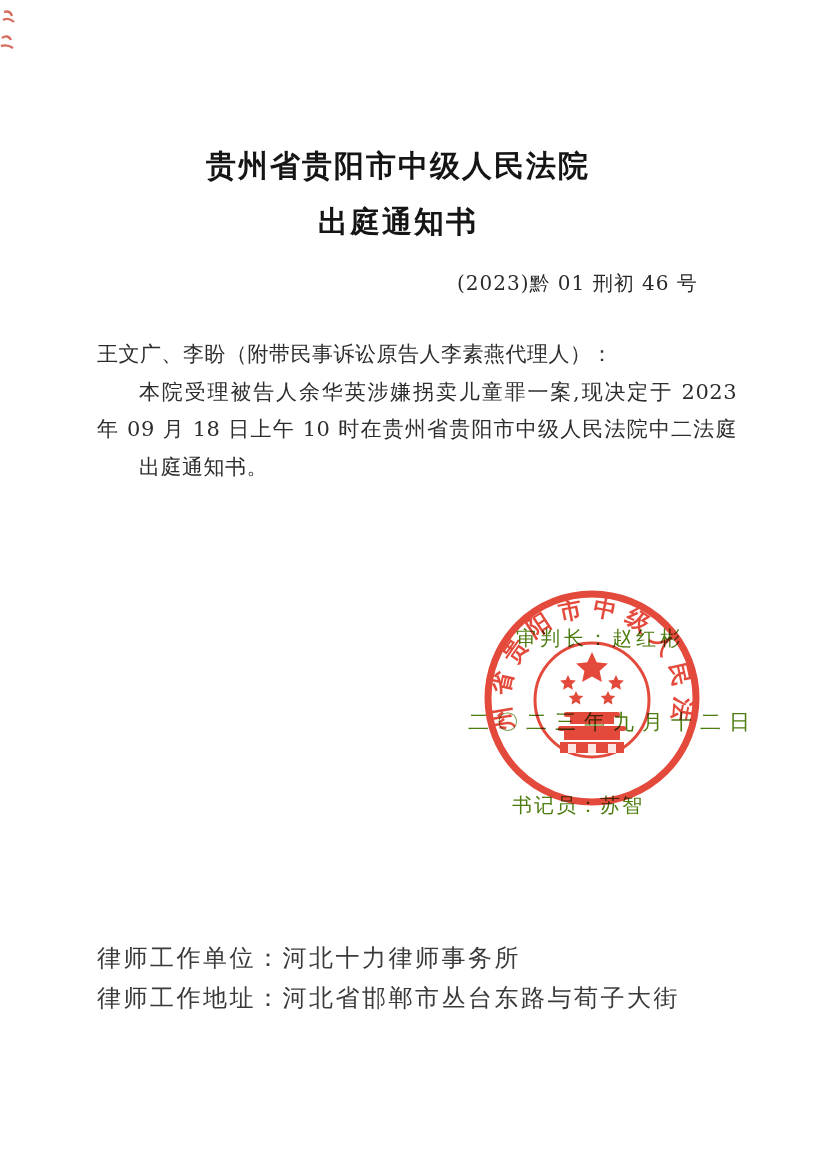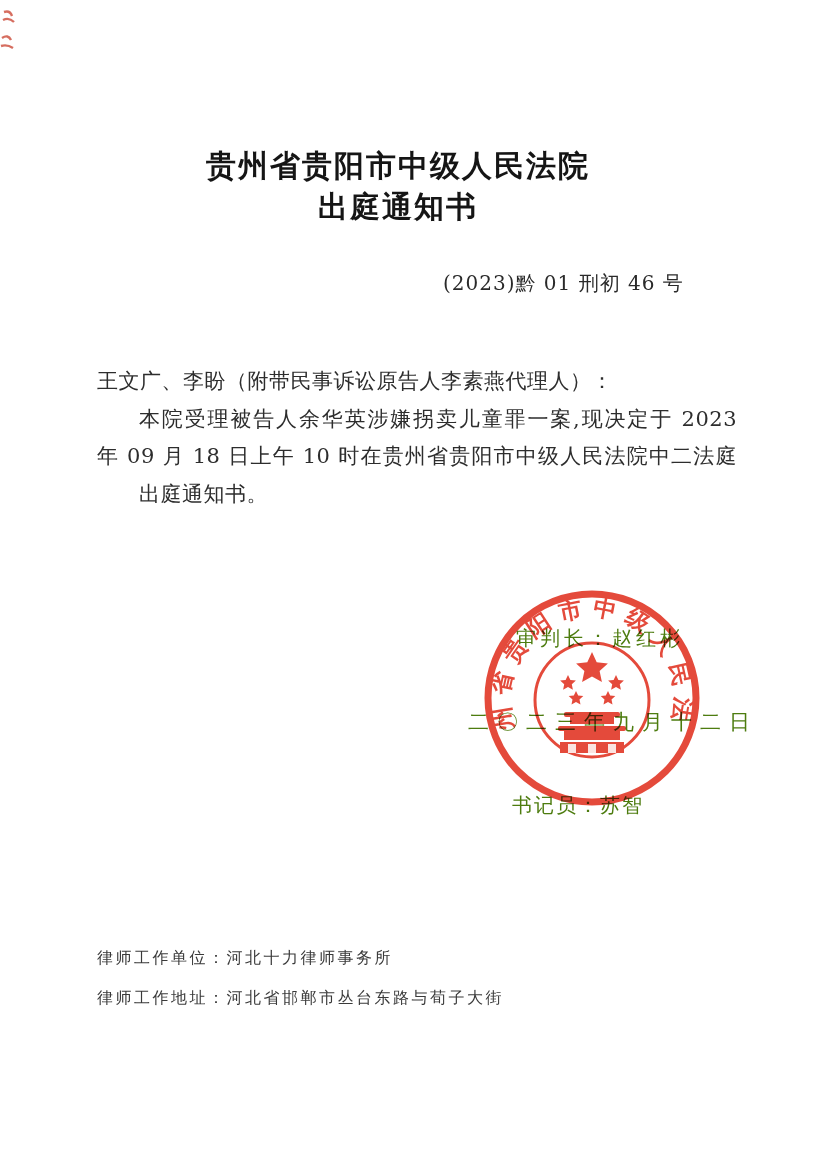--- a/index.html
+++ b/index.html
@@ -12,50 +12,49 @@
     color:#2e2e2e;
   }
   .title-block{
     position:absolute;left:0;top:146px;width:796px;
     text-align:center;
   }
   .title-line{
     font-size:30px;font-weight:bold;color:#151515;
     letter-spacing:2px;line-height:40px;
   }
-  .title-line.second{margin-top:1px;}
+  .title-line.second{margin-top:16px;}
   .case-number{
-    position:absolute;left:443px;top:270px;
+    position:absolute;left:457px;top:270px;
     font-size:20px;color:#2a2a2a;letter-spacing:1px;
     white-space:nowrap;
   }
   .body-block{
     position:absolute;left:97px;top:336px;width:640px;
     font-size:21px;line-height:37.5px;color:#2d2d2d;
     letter-spacing:0.5px;
-    margin-top:27px;
   }
   .body-line{white-space:nowrap;}
   .body-line.indent{text-indent:2em;}
   .body-line.fill{
     white-space:normal;
     text-align:justify;
     text-align-last:justify;
   }
   .sig{position:absolute;white-space:nowrap;color:#4d7c0f;}
   .sig.judge{left:516px;top:625px;font-size:20px;letter-spacing:4px;}
   .sig.date{left:468px;top:708px;font-size:21px;letter-spacing:8px;}
   .sig.clerk{left:512px;top:792px;font-size:20px;letter-spacing:2px;}
   .seal{
     position:absolute;left:472px;top:578px;width:240px;height:240px;
     mix-blend-mode:multiply;opacity:0.93;
   }
   .footer-block{
     position:absolute;left:97px;top:938px;
-    font-size:16px;color:#3a3a3a;letter-spacing:2.5px;line-height:40px;
+    font-size:24px;color:#3a3a3a;letter-spacing:2.5px;line-height:40px;
   }
   .footer-line{white-space:nowrap;}
   .edge-marks{position:absolute;left:0;top:4px;width:26px;height:60px;}
 </style>
 </head>
 <body>
 
 <div class="page">
 
   <svg class="edge-marks" viewBox="0 0 26 60">

